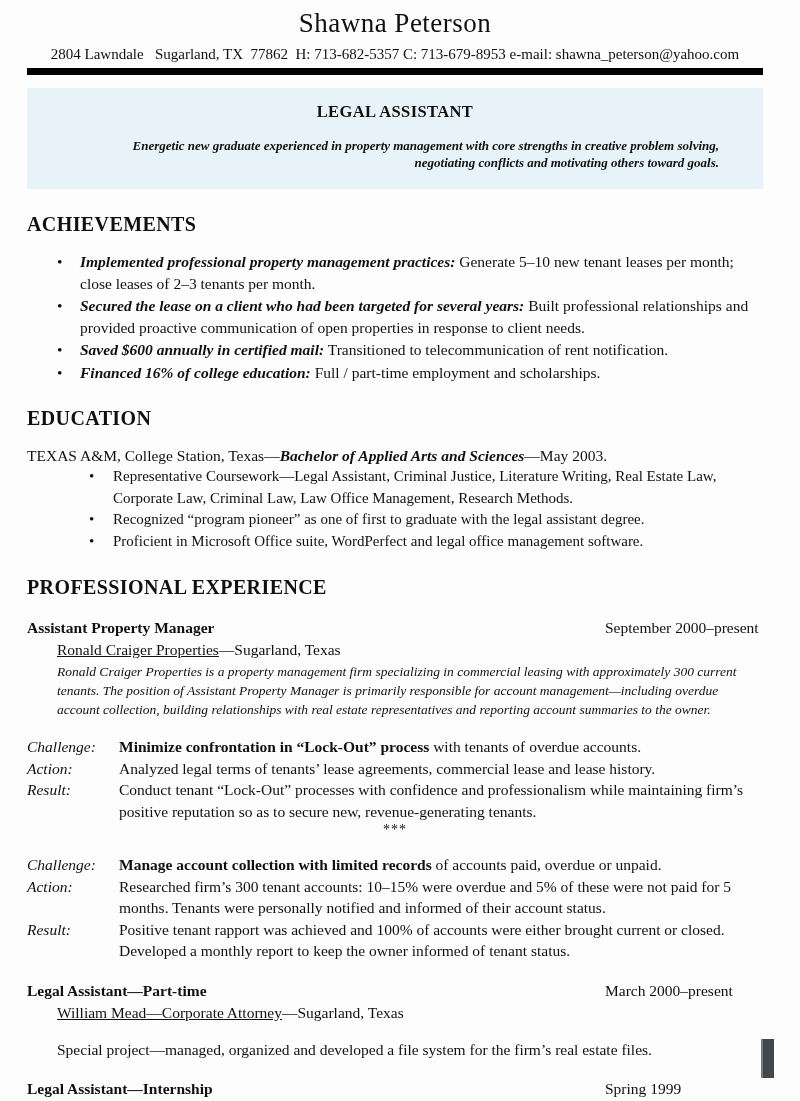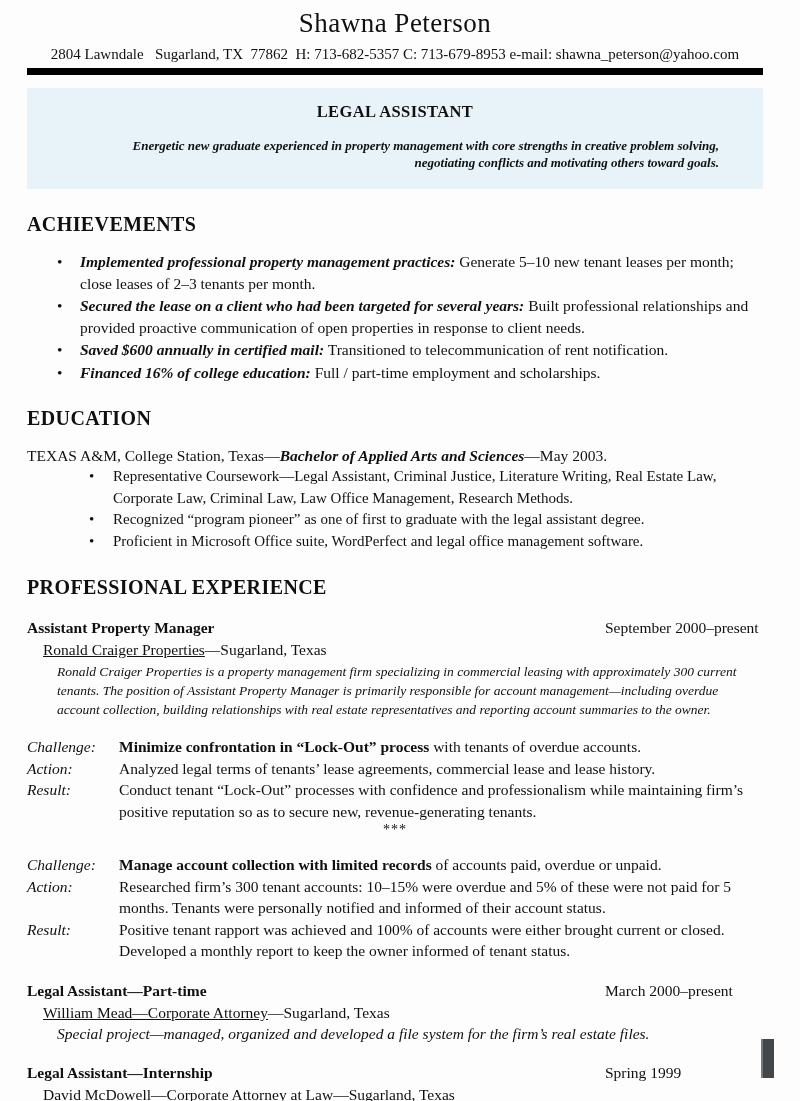--- a/index.html
+++ b/index.html
@@ -37,24 +37,24 @@
   .edu-line{font-size:15.5px;margin-top:15px;line-height:21px;}
   .edu-degree{font-weight:bold;font-style:italic;}
   .edu-item{position:relative;padding-left:86px;font-size:15px;line-height:21.5px;}
   .edu-item .bullet{position:absolute;left:62px;top:0;}
 
   
   .job{margin-top:20px;}
   .job-header{display:flex;align-items:baseline;}
   .job-title{font-weight:bold;font-size:15.5px;flex:1;}
   .job-dates{width:158px;font-size:15.5px;flex:none;}
-  .company-line{margin-left:16px;font-size:15.5px;margin-top:2px;line-height:21px;}
+  .company-line{margin-left:30px;font-size:15.5px;margin-top:2px;line-height:21px;}
   .company-name{text-decoration:underline;}
   .job-desc{margin-left:30px;font-size:13.5px;font-style:italic;line-height:1.38;margin-top:3px;}
-  .job-note{margin-left:30px;font-size:15.5px;margin-top:0;line-height:21px;font-style:italic;}
+  .job-note{margin-left:30px;font-size:15.5px;margin-top:16px;line-height:21px;}
 
   .car{display:grid;grid-template-columns:92px 644px;font-size:15.5px;line-height:21.5px;margin-top:17px;}
   .car-label{font-style:italic;}
   .car-bold{font-weight:bold;}
   .car-sep{text-align:center;font-size:14px;letter-spacing:1px;line-height:14px;margin-top:1px;}
 
   
   .cursor-bar{position:absolute;left:761px;top:1039px;width:11px;height:39px;
     background:#43474b;border-left:2px solid #74797d;}
 </style>

